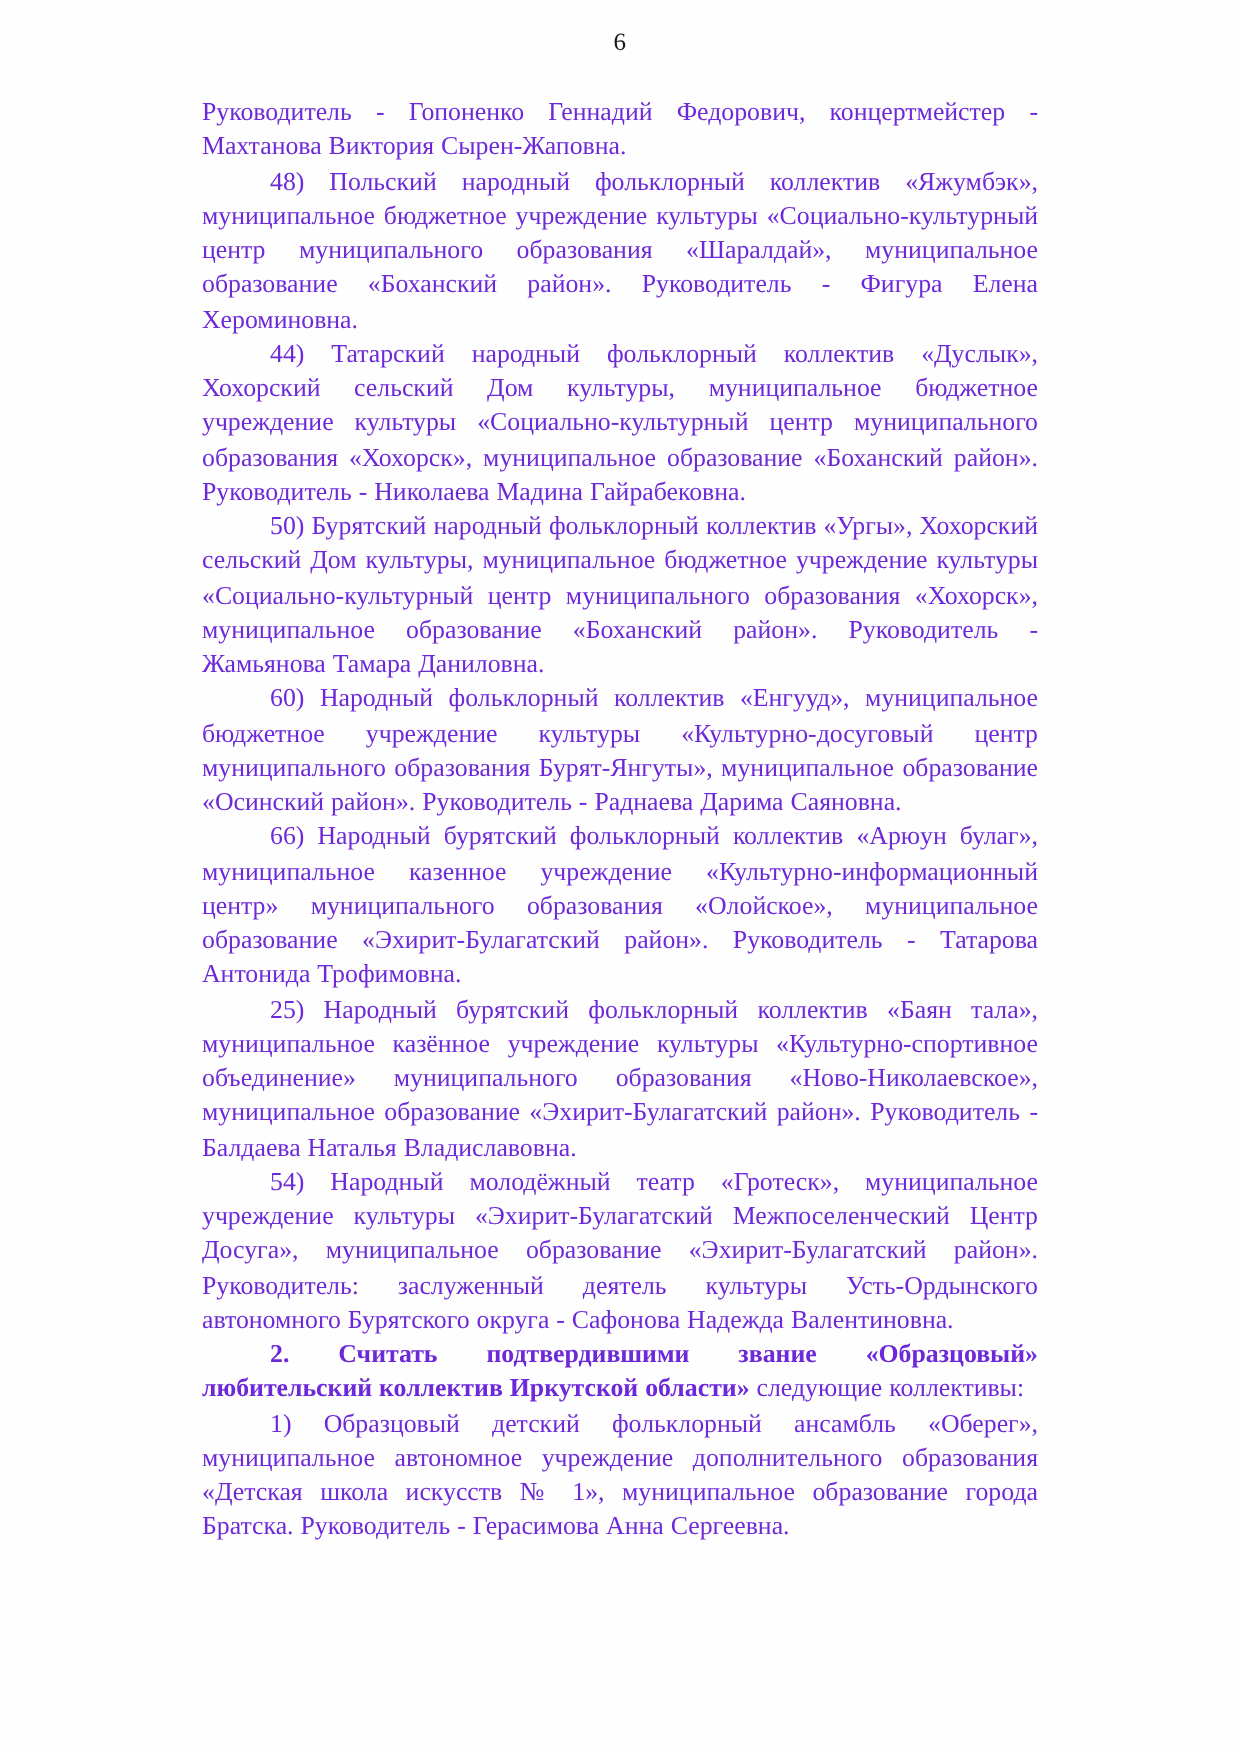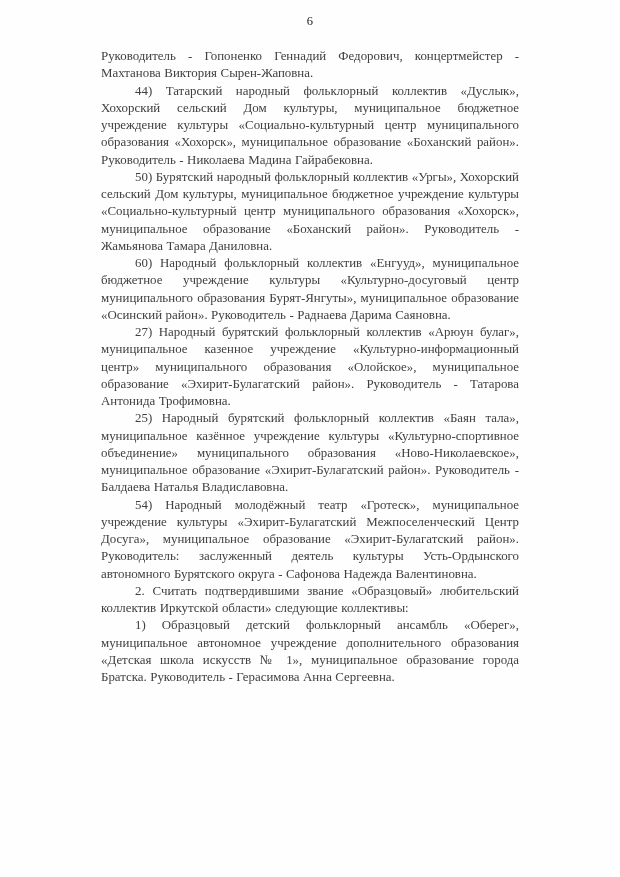--- a/index.html
+++ b/index.html
@@ -37,54 +37,55 @@
     top: 48px;
     left: 101px;
     width: 418px;
   }
   p.para {
     margin: 0;
     font-size: 12.9px;
     line-height: 17.25px;
     text-align: justify;
     text-justify: inter-word;
-    color: #404040;
+    color: #6d28d9;
     hyphens: none;
     word-spacing: 0.02em;
   }
   p.para.indent {
     text-indent: 34px;
   }
   .bold-run {
-    font-weight: normal;
+    font-weight: bold;
   }
   
   .page {
     -webkit-font-smoothing: antialiased;
   }
 </style>
 </head>
 <body>
 
 <div class="page">
 
   <div class="page-number">6</div>
 
   <div class="body-text">
 
     <p class="para">Руководитель - Гопоненко Геннадий Федорович, концертмейстер - Махтанова Виктория Сырен-Жаповна.</p>
 
+    <p class="para indent">48) Польский народный фольклорный коллектив «Яжумбэк», муниципальное бюджетное учреждение культуры «Социально-культурный центр муниципального образования «Шаралдай», муниципальное образование «Боханский район». Руководитель - Фигура Елена Хероминовна.</p>
 
     <p class="para indent">44) Татарский народный фольклорный коллектив «Дуслык», Хохорский сельский Дом культуры, муниципальное бюджетное учреждение культуры «Социально-культурный центр муниципального образования «Хохорск», муниципальное образование «Боханский район». Руководитель - Николаева Мадина Гайрабековна.</p>
 
     <p class="para indent">50) Бурятский народный фольклорный коллектив «Ургы», Хохорский сельский Дом культуры, муниципальное бюджетное учреждение культуры «Социально-культурный центр муниципального образования «Хохорск», муниципальное образование «Боханский район». Руководитель - Жамьянова Тамара Даниловна.</p>
 
     <p class="para indent">60) Народный фольклорный коллектив «Енгууд», муниципальное бюджетное учреждение культуры «Культурно-досуговый центр муниципального образования Бурят-Янгуты», муниципальное образование «Осинский район». Руководитель - Раднаева Дарима Саяновна.</p>
 
-    <p class="para indent">27) Народный бурятский фольклорный коллектив «Арюун булаг», муниципальное казенное учреждение «Культурно-информационный центр» муниципального образования «Олойское», муниципальное образование «Эхирит-Булагатский район». Руководитель - Татарова Антонида Трофимовна.</p>
+    <p class="para indent">66) Народный бурятский фольклорный коллектив «Арюун булаг», муниципальное казенное учреждение «Культурно-информационный центр» муниципального образования «Олойское», муниципальное образование «Эхирит-Булагатский район». Руководитель - Татарова Антонида Трофимовна.</p>
 
     <p class="para indent">25) Народный бурятский фольклорный коллектив «Баян тала», муниципальное казённое учреждение культуры «Культурно-спортивное объединение» муниципального образования «Ново-Николаевское», муниципальное образование «Эхирит-Булагатский район». Руководитель - Балдаева Наталья Владиславовна.</p>
 
     <p class="para indent">54) Народный молодёжный театр «Гротеск», муниципальное учреждение культуры «Эхирит-Булагатский Межпоселенческий Центр Досуга», муниципальное образование «Эхирит-Булагатский район». Руководитель: заслуженный деятель культуры Усть-Ордынского автономного Бурятского округа - Сафонова Надежда Валентиновна.</p>
 
     <p class="para indent"><span class="bold-run">2. Считать подтвердившими звание «Образцовый» любительский коллектив Иркутской области»</span><span> следующие коллективы:</span></p>
 
     <p class="para indent">1) Образцовый детский фольклорный ансамбль «Оберег», муниципальное автономное учреждение дополнительного образования «Детская школа искусств № 1», муниципальное образование города Братска. Руководитель - Герасимова Анна Сергеевна.</p>
 
 

